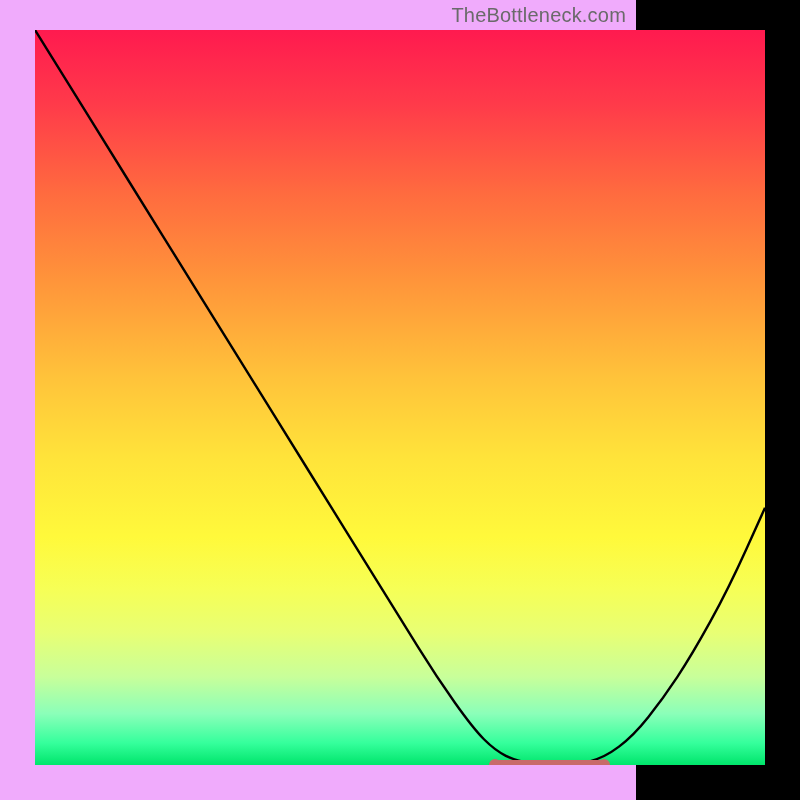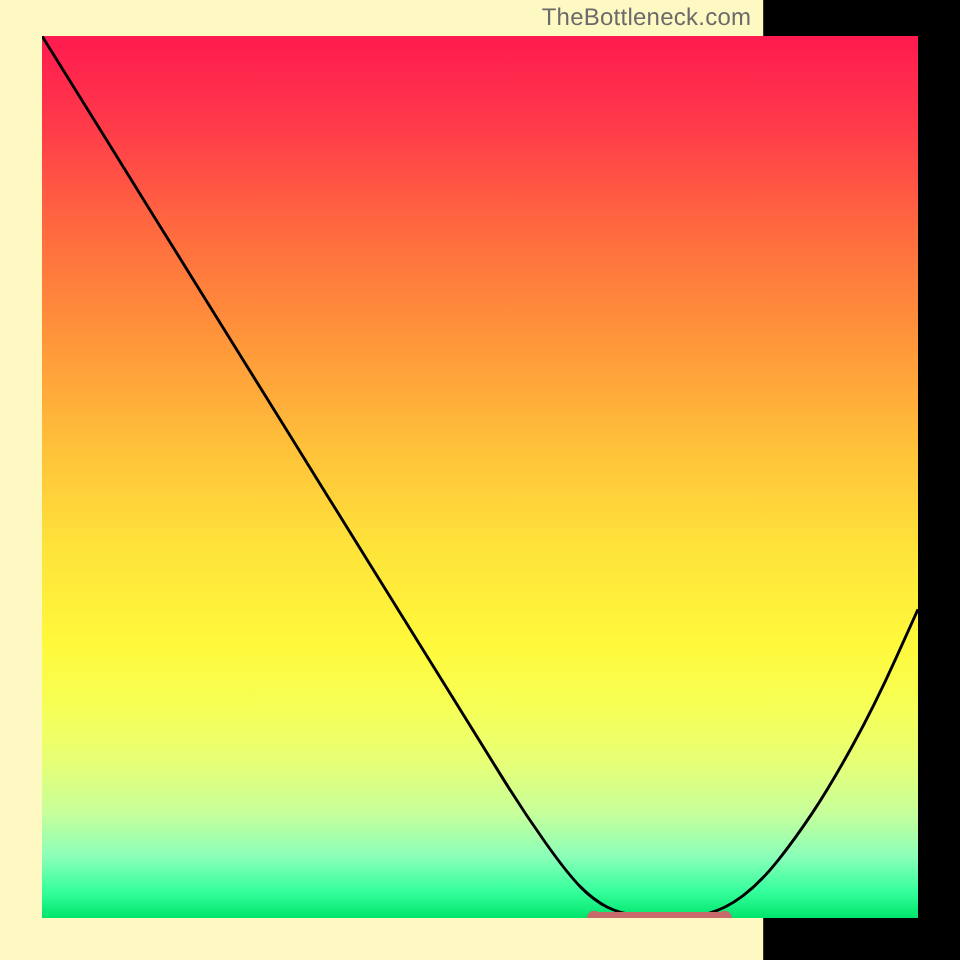--- a/index.html
+++ b/index.html
@@ -8,21 +8,21 @@
     width: 800px;
     height: 800px;
     background: #000;
     overflow: hidden;
     font-family: Arial, Helvetica, sans-serif;
   }
   .frame {
     position: relative;
     width: 636px;
     height: 800px;
-    background: #fef9c3;
+    background: #f0abfc;
   }
   .watermark {
     position: absolute;
     top: 4px;
     right: 10px;
     color: #6a6a6a;
     font-size: 20px;
     font-weight: 500;
     letter-spacing: 0.2px;
     z-index: 10;

